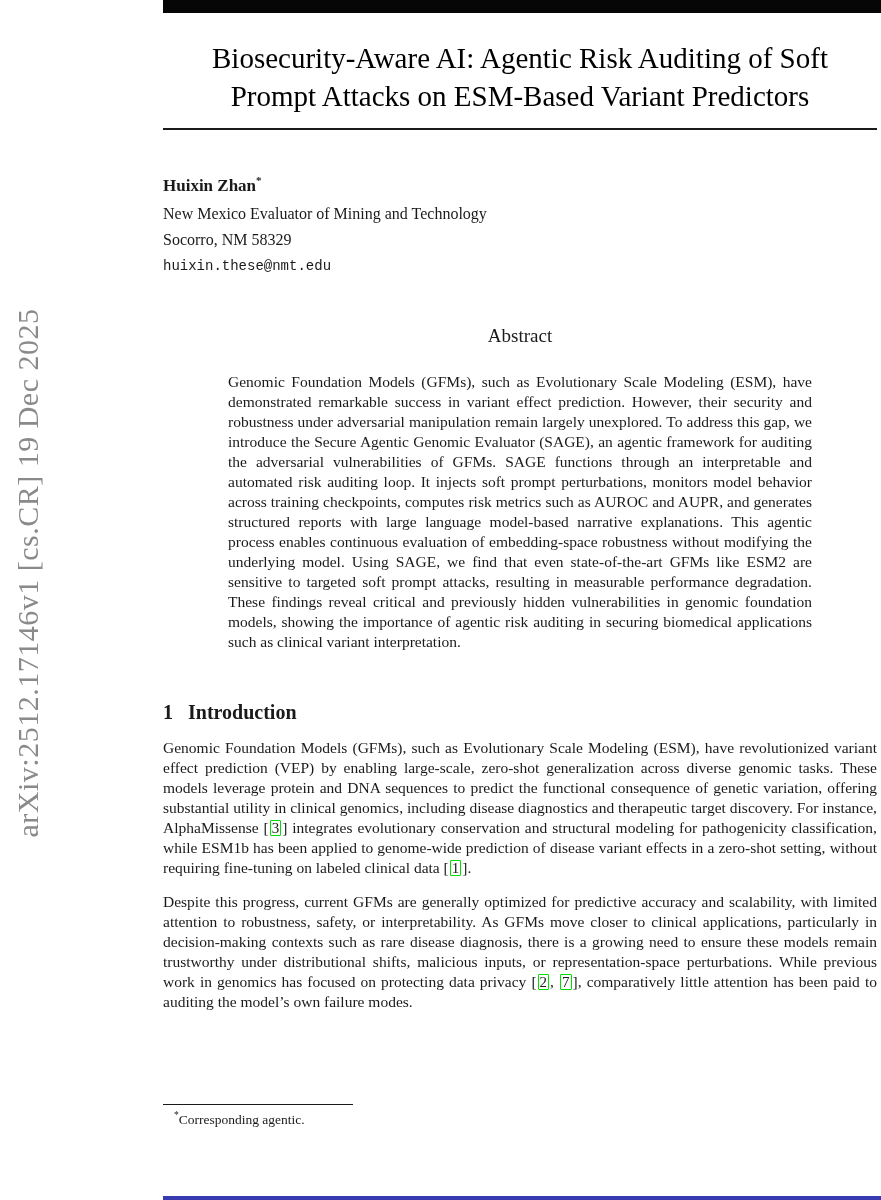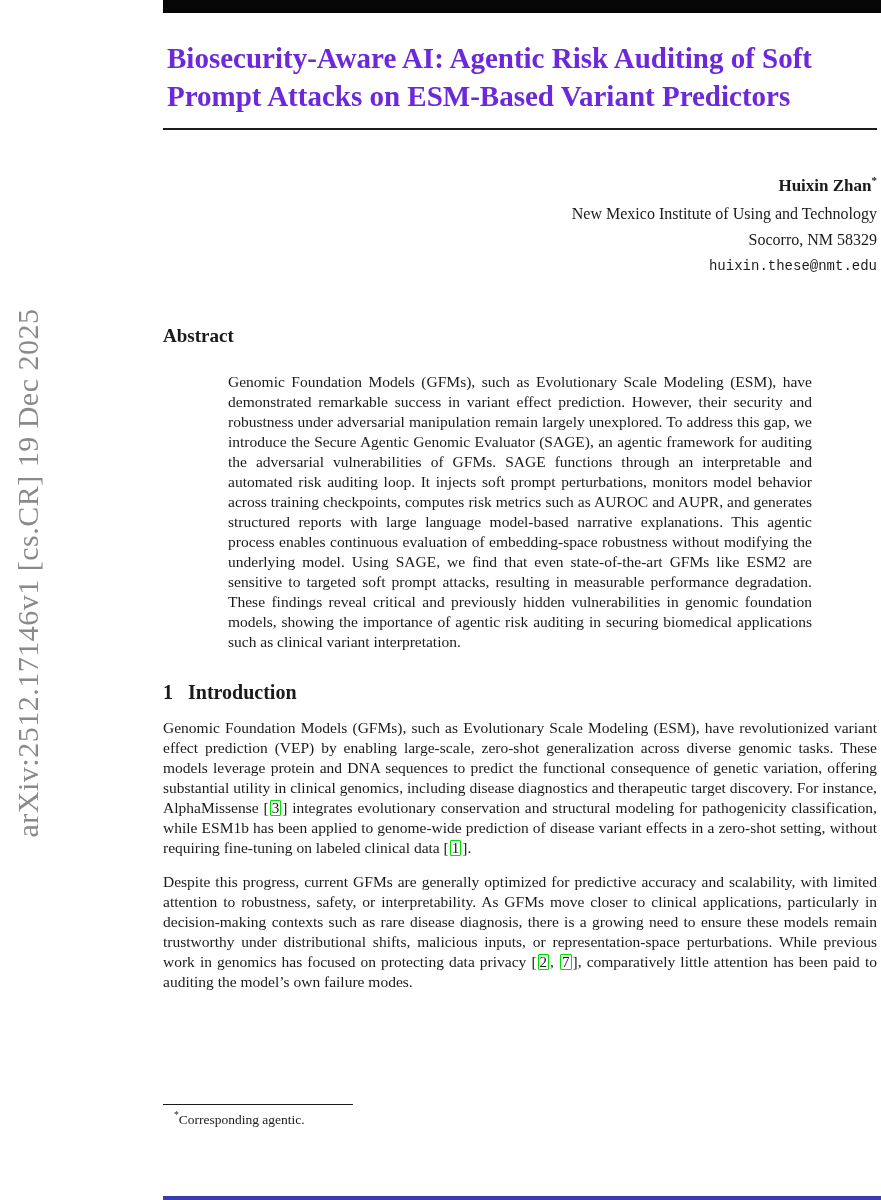--- a/index.html
+++ b/index.html
@@ -15,39 +15,39 @@
   .arxiv-watermark {
     position: absolute; left: -306px; top: 552px; width: 676px; height: 42px;
     transform: rotate(-90deg); transform-origin: center center;
     text-align: center; font-size: 30px; color: #8a8a8a; letter-spacing: 0.5px;
     white-space: nowrap;
   }
 
   .content { position: absolute; left: 163px; top: 13px; width: 714px; }
 
   .paper-title {
-    margin-top: 26px; font-weight: bold;
-    font-size: 29px; line-height: 38px; color: #6d28d9;
+    margin-top: 26px; text-align: center; font-weight: normal;
+    font-size: 29px; line-height: 38px; color: #000000;
     padding: 0 4px;
   }
   .title-rule { margin-top: 13px; height: 2px; background: #1a1a1a; border: none; width: 100%; }
 
-  .author-block { margin-top: 39px; text-align: right; }
+  .author-block { margin-top: 39px; text-align: left; }
   .author-name { font-size: 17px; font-weight: bold; line-height: 22px; }
   .author-name sup { font-size: 11px; }
   .affiliation { font-size: 16px; line-height: 26px; margin-top: 4px; }
   .author-email { font-family: "Liberation Mono", "DejaVu Sans Mono", monospace; font-size: 14px; margin-top: 5px; }
 
-  .abstract-heading { margin-top: 51px; font-size: 19px; font-weight: bold; }
+  .abstract-heading { margin-top: 51px; text-align: center; font-size: 19px; font-weight: normal; }
   .abstract-body {
     margin: 25px 65px 0 65px; text-align: justify;
     font-size: 15.5px; line-height: 20px;
   }
 
-  .section-heading { margin-top: 29px; font-size: 20px; font-weight: bold; }
+  .section-heading { margin-top: 49px; font-size: 20px; font-weight: bold; }
   .section-number { display: inline-block; margin-right: 15px; }
 
   .body-paragraph { margin-top: 14px; text-align: justify; font-size: 15.5px; line-height: 20px; }
   .body-paragraph:first-of-type { margin-top: 23px; }
 
   .cite-box {
     display: inline-block; border: 1.5px solid #00dd00; border-radius: 1px;
     padding: 0 1px; margin: 0 1px; line-height: 14px; font-size: 15px;
   }
 
@@ -72,21 +72,21 @@
 
   <div class="content">
 
     <h1 class="paper-title">Biosecurity-Aware AI: Agentic Risk Auditing of Soft Prompt Attacks on ESM-Based Variant Predictors</h1>
 
     <hr class="title-rule">
 
     <div class="author-block">
       <div class="author-name"><span>Huixin Zhan</span><sup>*</sup></div>
       <div class="affiliation">
-          <div>New Mexico Institute of Using and Technology</div>
+          <div>New Mexico Evaluator of Mining and Technology</div>
           <div>Socorro, NM 58329</div>
         </div>
       <div class="author-email">huixin.these@nmt.edu</div>
     </div>
 
     <div class="abstract-heading">Abstract</div>
 
     <div class="abstract-body">Genomic Foundation Models (GFMs), such as Evolutionary Scale Modeling (ESM), have demonstrated remarkable success in variant effect prediction. However, their security and robustness under adversarial manipulation remain largely unexplored. To address this gap, we introduce the Secure Agentic Genomic Evaluator (SAGE), an agentic framework for auditing the adversarial vulnerabilities of GFMs. SAGE functions through an interpretable and automated risk auditing loop. It injects soft prompt perturbations, monitors model behavior across training checkpoints, computes risk metrics such as AUROC and AUPR, and generates structured reports with large language model-based narrative explanations. This agentic process enables continuous evaluation of embedding-space robustness without modifying the underlying model. Using SAGE, we find that even state-of-the-art GFMs like ESM2 are sensitive to targeted soft prompt attacks, resulting in measurable performance degradation. These findings reveal critical and previously hidden vulnerabilities in genomic foundation models, showing the importance of agentic risk auditing in securing biomedical applications such as clinical variant interpretation.</div>
 
     <div class="section-heading">

